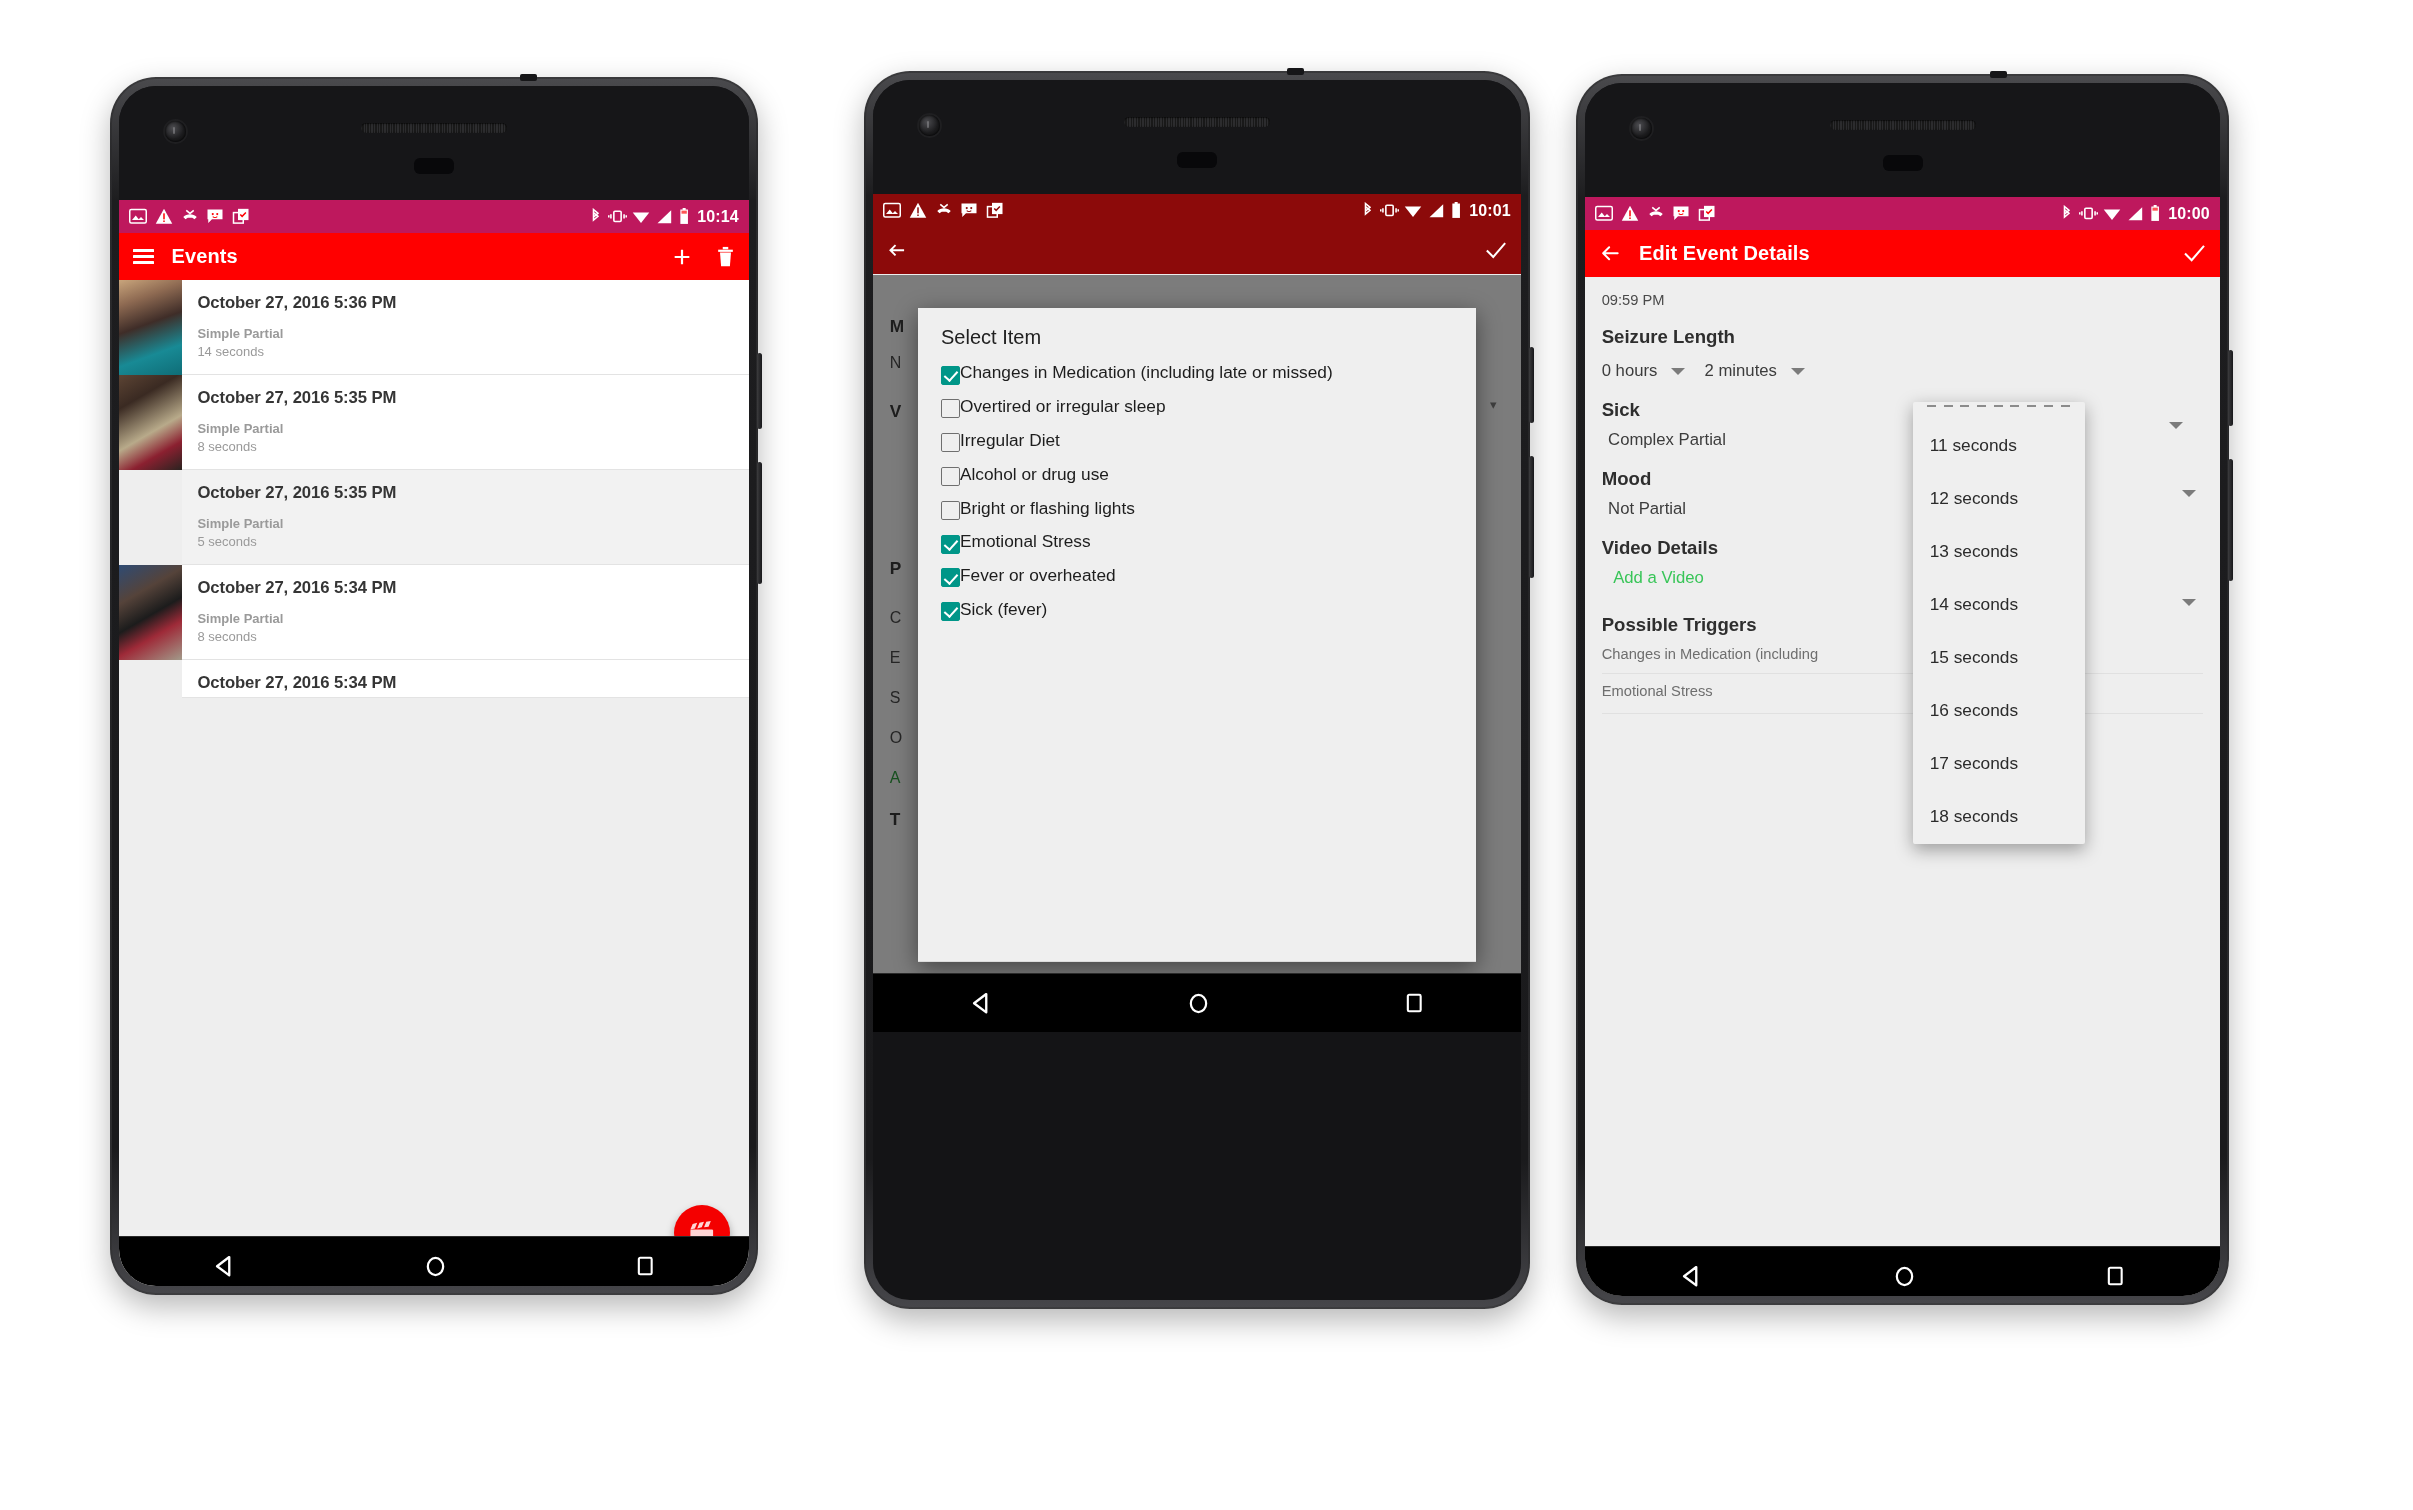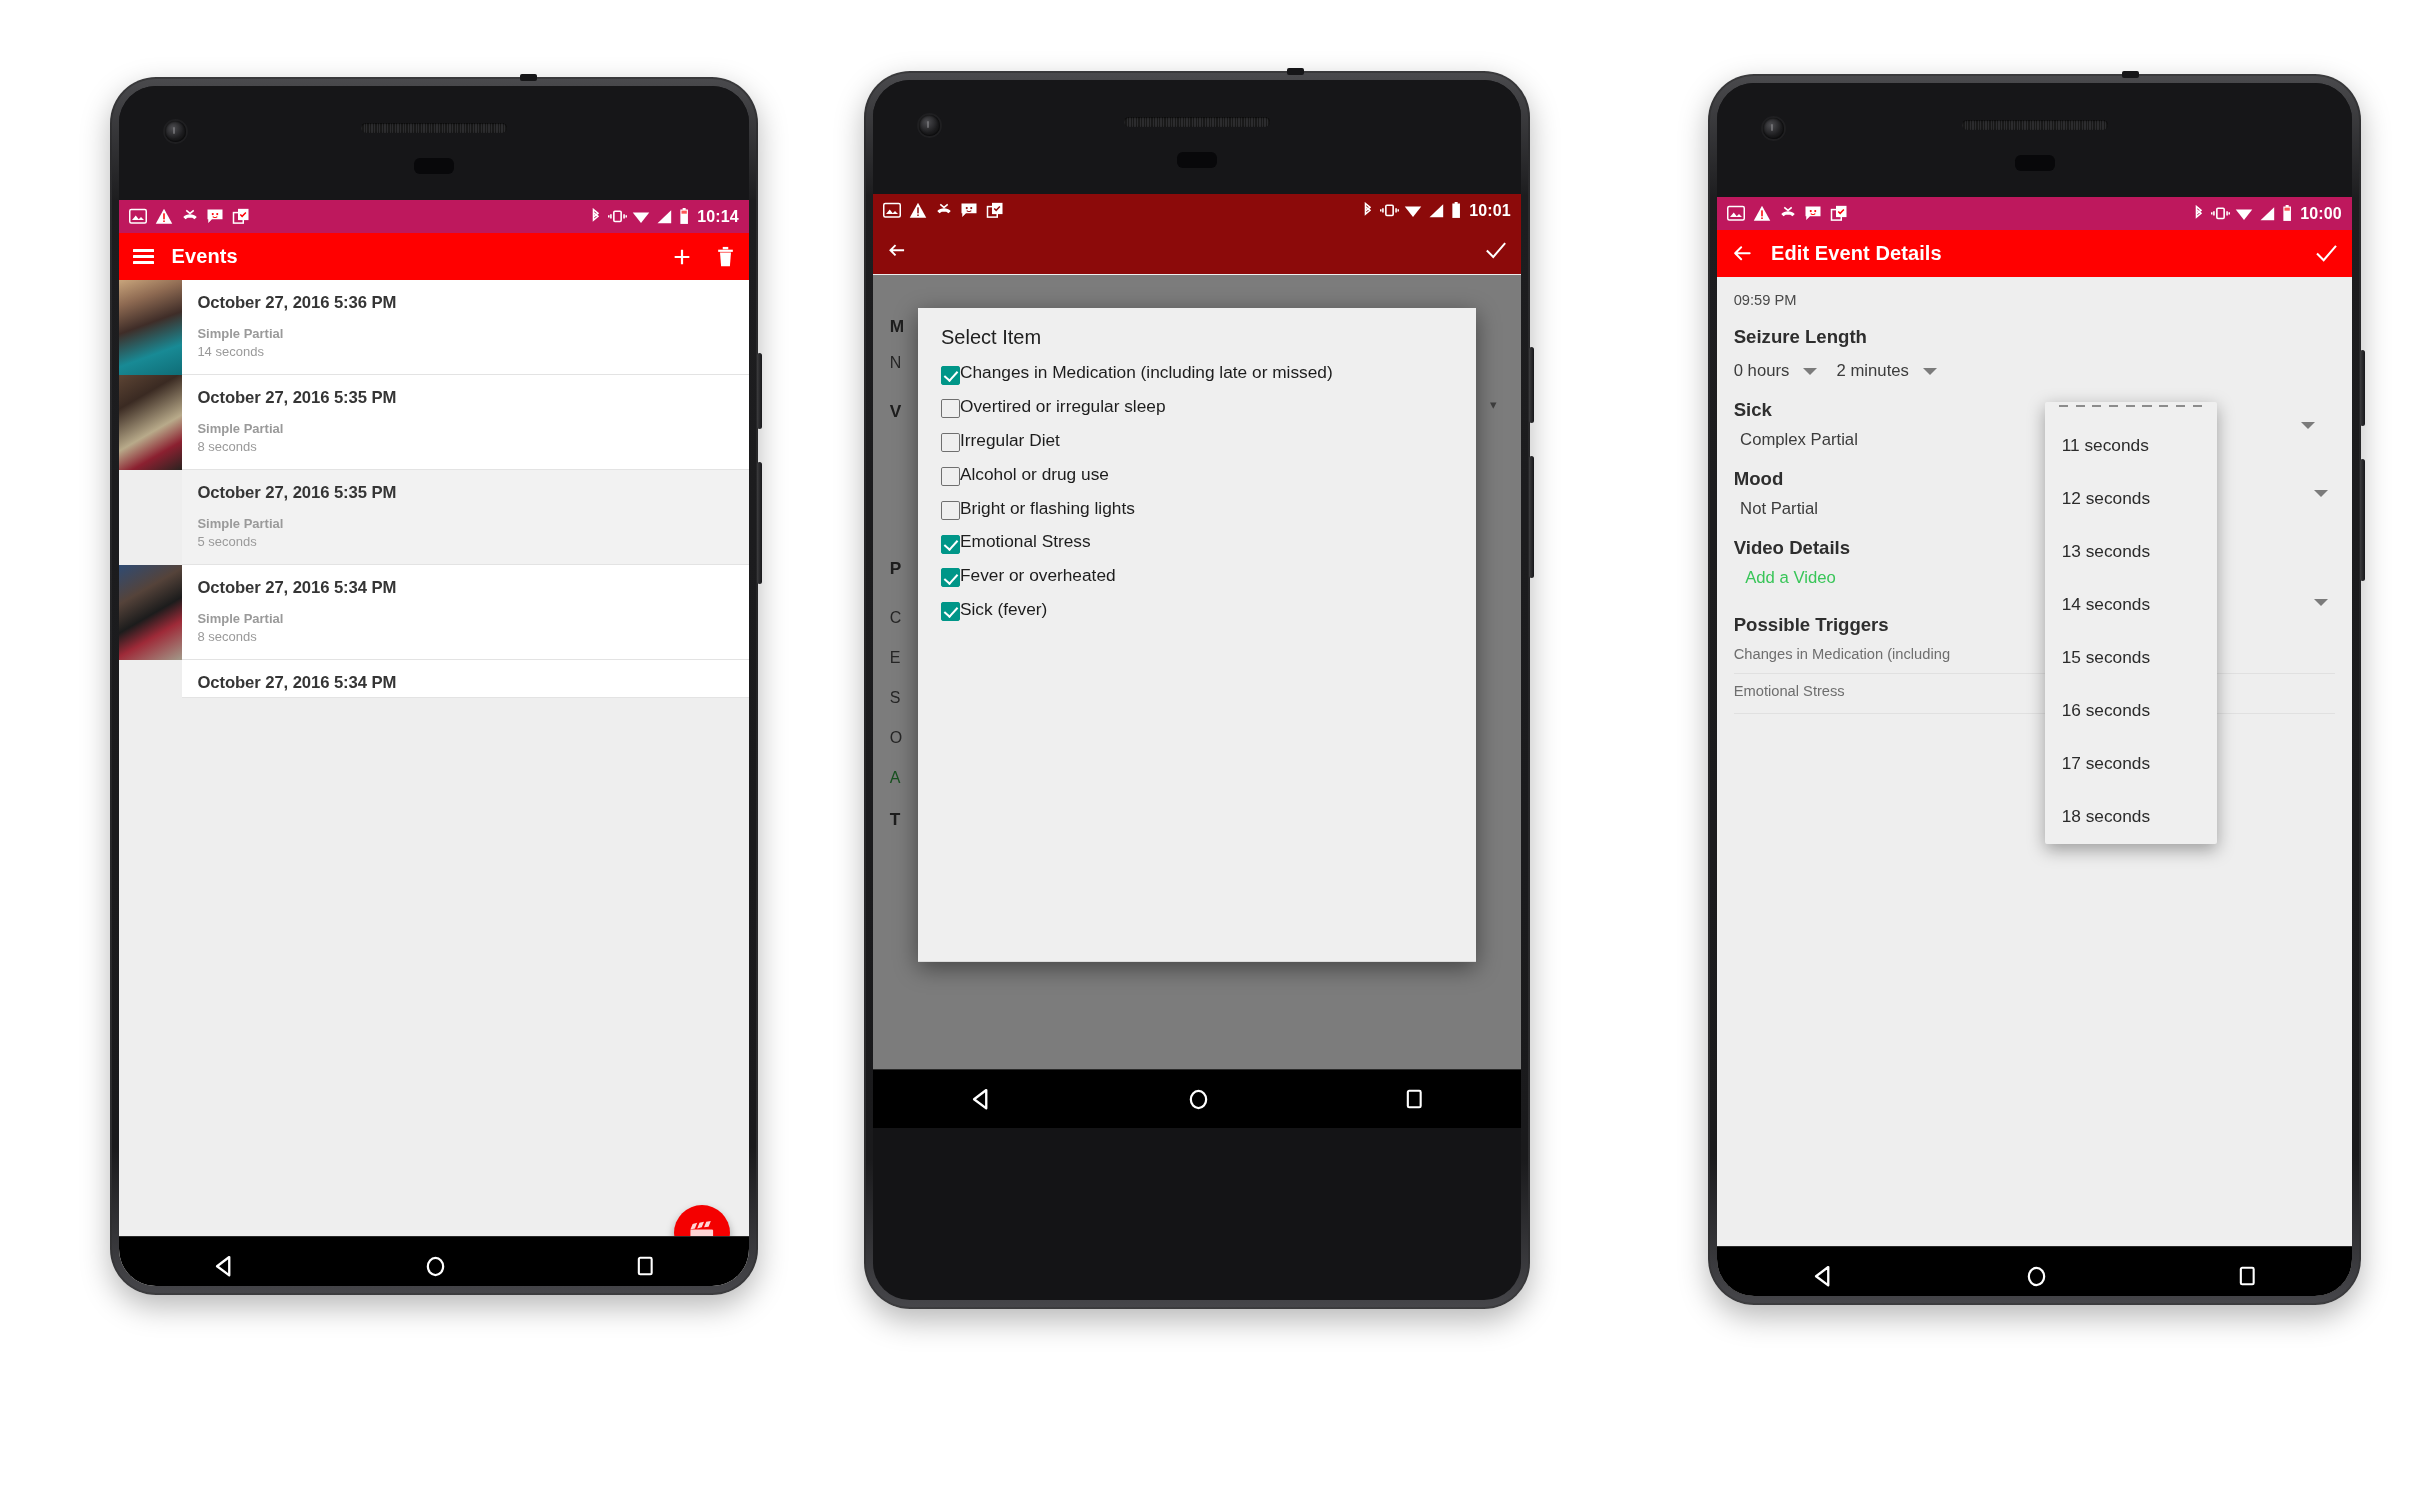--- a/index.html
+++ b/index.html
@@ -332,21 +332,21 @@
     <div class="btn-top" style="left:423px;"></div>
     <div class="btn-side b1"></div>
     <div class="btn-side b2"></div>
     <div class="phone-inner">
       <div class="sensors">
         <span class="cam"></span>
         <span class="speaker"></span>
         <span class="notch-pill"></span>
       </div>
 
-      <div class="screen" style="height:934px;">
+      <div class="screen" style="height:838px;">
         <div class="appwrap">
 
           <div class="statusbar dim">
             <div class="sb-left">
               <svg class="sb-ico" width="18" height="16.7" viewBox="0 0 24 22">
                   <rect x="1" y="2" width="22" height="18" rx="2" fill="none" stroke="#fff" stroke-width="2"></rect>
                   <path d="M4 16l5-6 4 5 3-3 4 4z" fill="#fff"></path>
                 </svg>
               <svg class="sb-ico" width="18" height="16.7" viewBox="0 0 24 22">
                   <path d="M12 1L23 21H1z" fill="#fff"></path>
@@ -468,21 +468,21 @@
             <svg width="20.5" height="22" viewBox="0 0 22 24">
                 <rect x="4" y="3" width="14" height="18" rx="1.5" fill="none" stroke="#fff" stroke-width="2.3"></rect>
               </svg>
           </div>
 
         </div>
       </div>
     </div>
   </div>
 
-  <div class="phone" style="left:1708px; top:74px; width:653px; height:1231px;">
+  <div class="phone" style="left:1576px; top:74px; width:653px; height:1231px;">
     <div class="btn-top" style="left:414px;"></div>
     <div class="btn-side b1"></div>
     <div class="btn-side b2"></div>
     <div class="phone-inner">
       <div class="sensors">
         <span class="cam"></span>
         <span class="speaker"></span>
         <span class="notch-pill"></span>
       </div>
 

